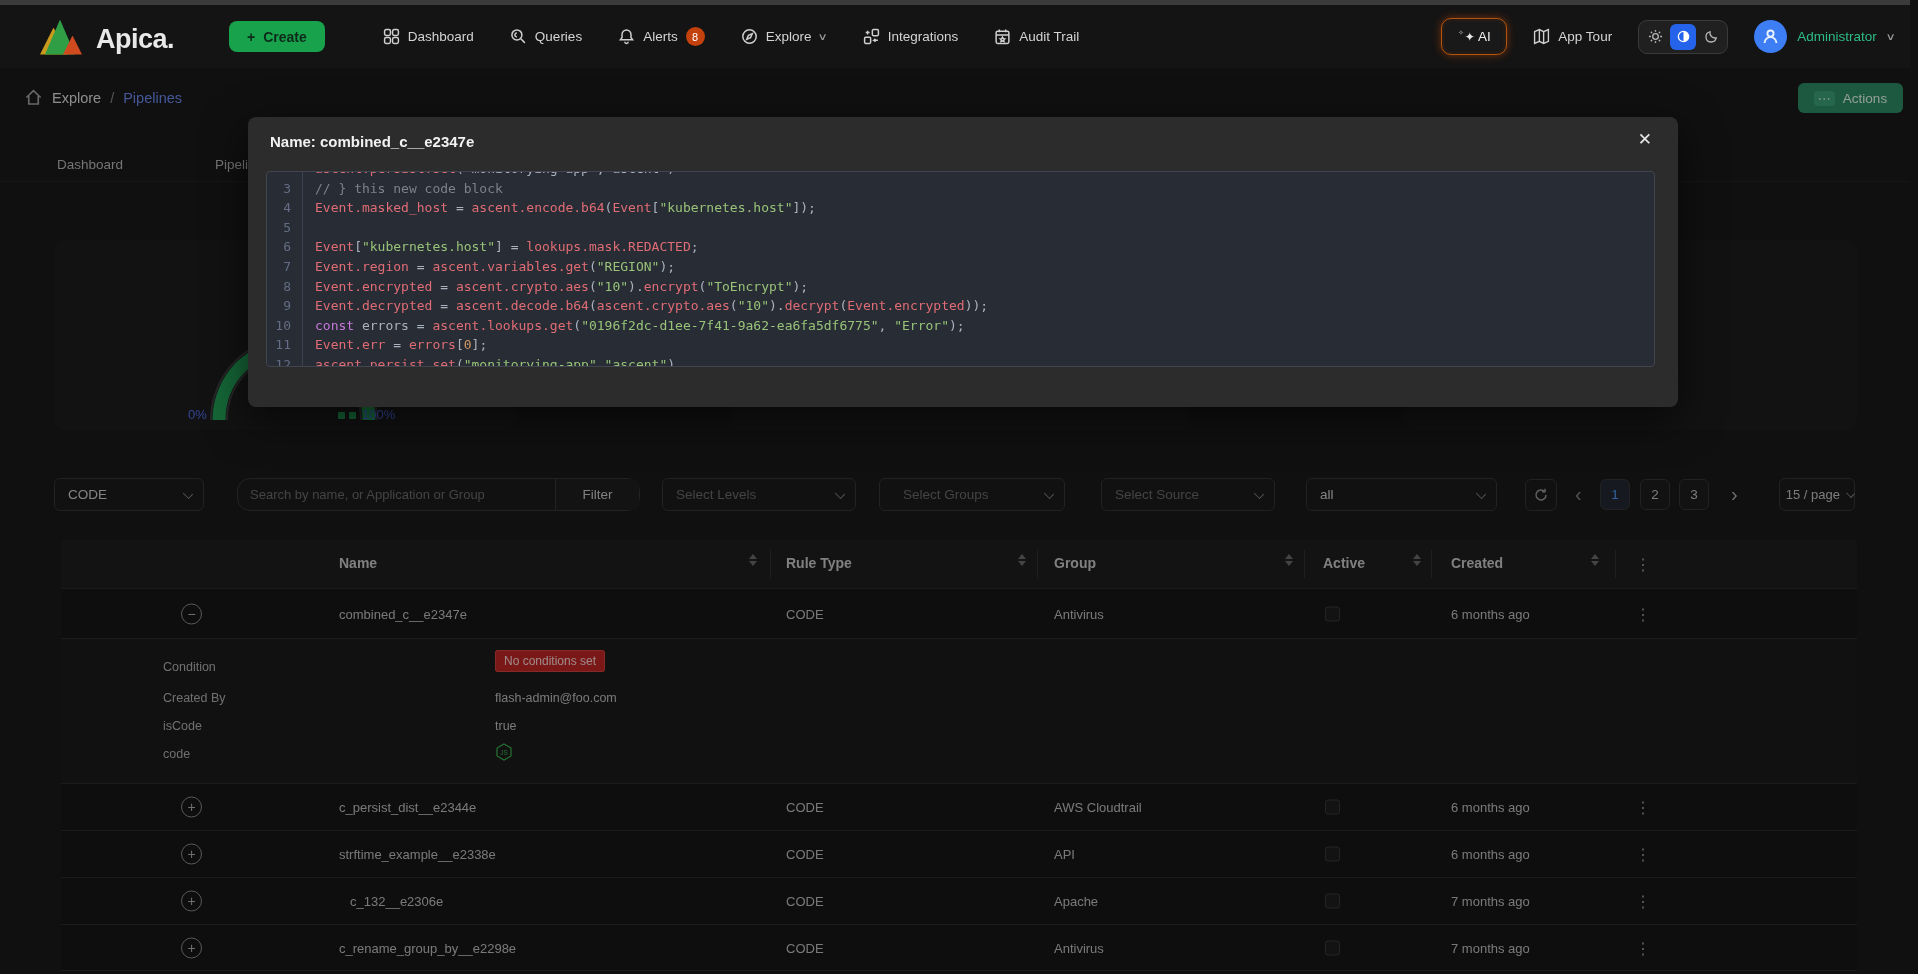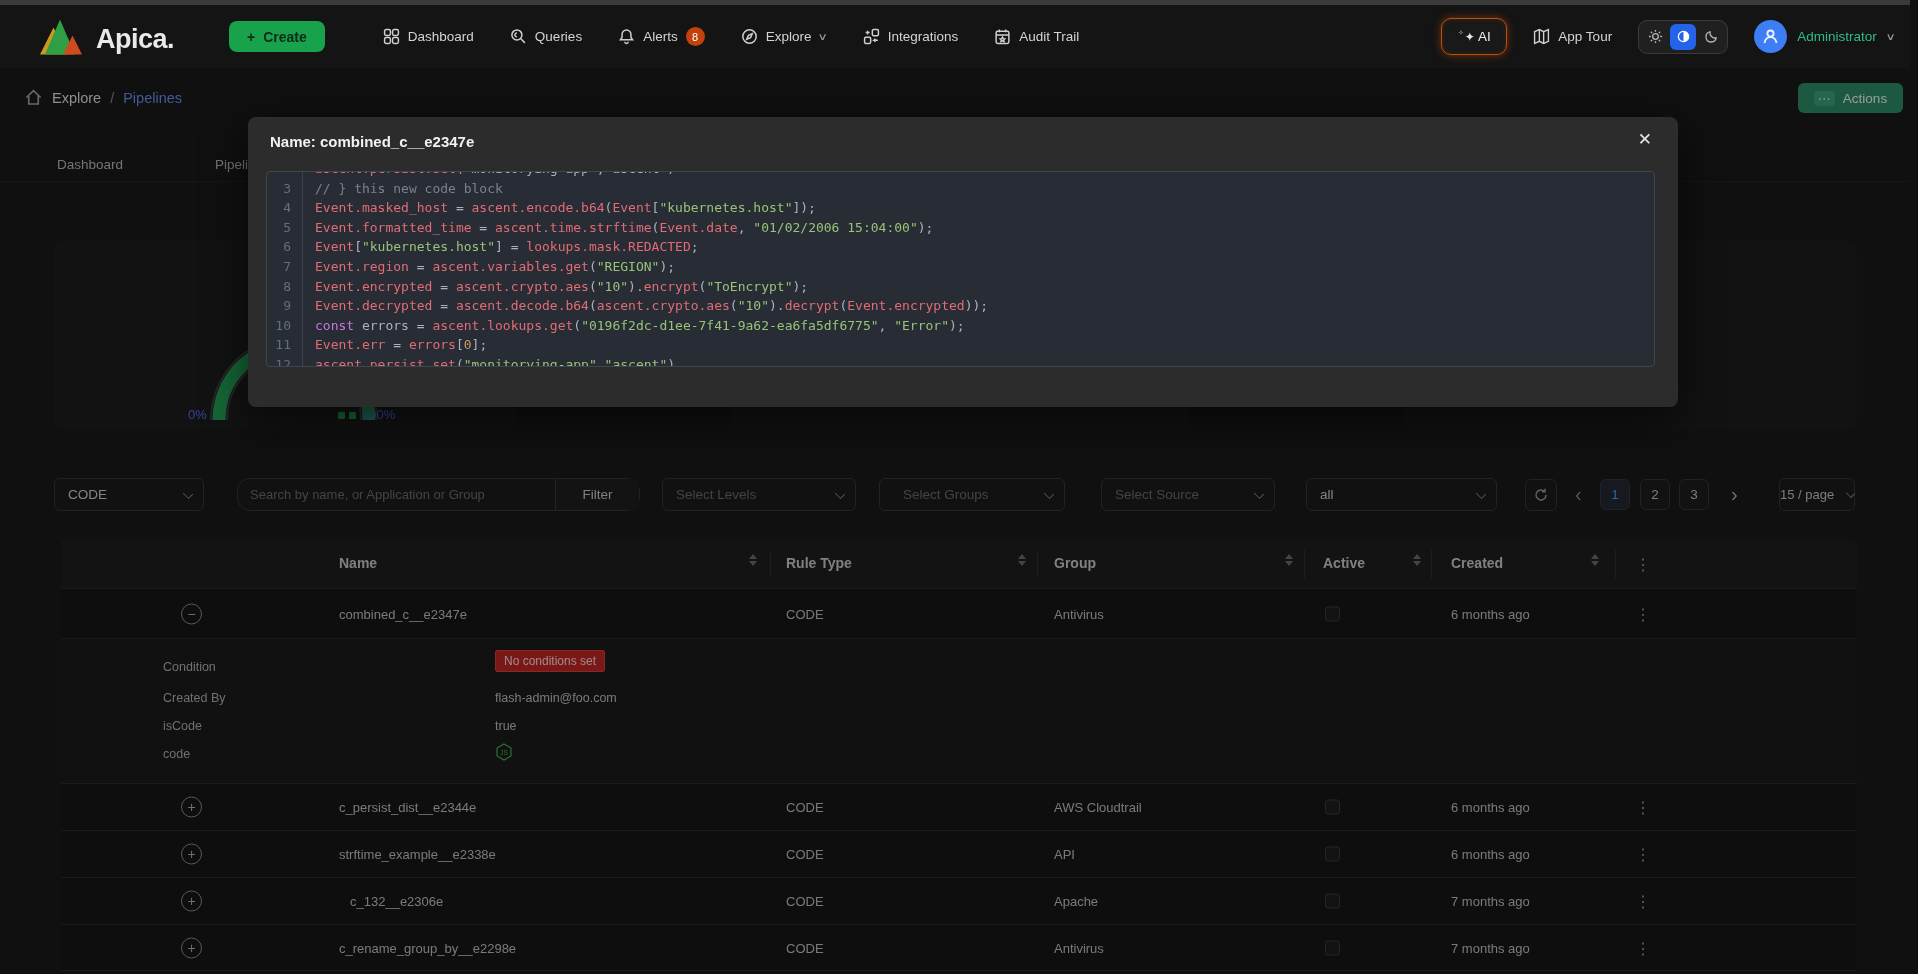--- a/index.html
+++ b/index.html
@@ -64,21 +64,21 @@
   .searchwrap input { flex:1; background:transparent; border:none; outline:none; color:#d6d6d6; font-size:13px; padding:0 12px; font-family:inherit; }
   .searchwrap input::placeholder { color:#6e6e6e; }
   .filter-btn { width:84px; border:none; border-left:1px solid #383838; background:#1f1f1f; color:#d0d0d0; font-size:13.5px; border-radius:0 6px 6px 0; cursor:pointer; font-family:inherit; }
   .iconbox { position:absolute; top:479px; width:32px; height:32px; border:1px solid #383838; border-radius:6px; background:#1c1c1c;
     display:flex; align-items:center; justify-content:center; color:#9a9a9a; cursor:pointer; }
   .pagechev { position:absolute; top:483px; color:#8a8a8a; font-size:20px; cursor:pointer; }
   .pagebox { position:absolute; top:479px; width:30px; height:31px; border:1px solid #383838; border-radius:6px; background:#1d1d1d;
     display:flex; align-items:center; justify-content:center; color:#c9c9c9; font-size:13.5px; cursor:pointer; }
   .pagebox.active { background:#242b35; color:#4d9ef7; }
   .pagesize { position:absolute; left:1779px; top:478px; width:76px; height:33px; border:1px solid #383838; border-radius:6px;
-    background:#1c1c1c; color:#c9c9c9; font-size:13px; display:flex; align-items:center; justify-content:space-between; gap:7px; cursor:pointer; }
+    background:#1c1c1c; color:#c9c9c9; font-size:13px; display:flex; align-items:center; justify-content:flex-end; gap:7px; cursor:pointer; }
   .pagesize .sc { width:7px; height:7px; border-right:1.3px solid #8a8a8a; border-bottom:1.3px solid #8a8a8a; transform:rotate(45deg) scale(1,.8); margin-top:-3px; }
 
   
   .rules-table { position:absolute; left:61px; top:540px; width:1796px; }
   .t-head { position:relative; height:48px; background:#202020; border-radius:4px 4px 0 0; }
   .t-hcell { position:absolute; top:15px; font-size:14px; font-weight:bold; color:#cfcfcf; }
   .sortbox { position:absolute; top:14px; display:flex; flex-direction:column; gap:2px; cursor:pointer; }
   .sortbox i { width:0; height:0; border-left:4px solid transparent; border-right:4px solid transparent; display:block; }
   .sortbox .up { border-bottom:5px solid #6f6f6f; } .sortbox .dn { border-top:5px solid #6f6f6f; }
   .hsep { position:absolute; top:10px; width:1px; height:28px; background:#333; }
@@ -401,21 +401,21 @@
   </div>
 
   <div class="overlay"></div>
   <div class="modal">
     <div class="modal-title">Name: combined_c__e2347e</div>
     <button class="modal-close">✕</button>
     <div class="codeblock">
         <div class="code-line"><span class="ln"></span><span class="ct"><span class="tk-p">ascent.persist.set</span><span class="tk-o">("monitorying-app","ascent")</span></span></div>
         <div class="code-line"><span class="ln">3</span><span class="ct"><span class="tk-c">// } this new code block</span></span></div>
         <div class="code-line"><span class="ln">4</span><span class="ct"><span class="tk-p">Event.masked_host</span><span class="tk-o"> = </span><span class="tk-p">ascent.encode.b64</span><span class="tk-o">(</span><span class="tk-p">Event</span><span class="tk-o">[</span><span class="tk-s">"kubernetes.host"</span><span class="tk-o">]);</span></span></div>
-        <div class="code-line"><span class="ln">5</span><span class="ct"><span class="tk-p">Event.formatted_time</span><span class="tk-o"> = </span><span class="tk-p">ascent.time.strftime</span><span class="tk-o">(</span><span class="tk-p">Event.date</span><span class="tk-o">, </span><span class="tk-s">"01/02/2006 15:04:00"</span><span class="tk-o">);</span></span></div>
+        <div class="code-line"><span class="ln">5</span></div>
         <div class="code-line"><span class="ln">6</span><span class="ct"><span class="tk-p">Event</span><span class="tk-o">[</span><span class="tk-s">"kubernetes.host"</span><span class="tk-o">] = </span><span class="tk-p">lookups.mask.REDACTED</span><span class="tk-o">;</span></span></div>
         <div class="code-line"><span class="ln">7</span><span class="ct"><span class="tk-p">Event.region</span><span class="tk-o"> = </span><span class="tk-p">ascent.variables.get</span><span class="tk-o">(</span><span class="tk-s">"REGION"</span><span class="tk-o">);</span></span></div>
         <div class="code-line"><span class="ln">8</span><span class="ct"><span class="tk-p">Event.encrypted</span><span class="tk-o"> = </span><span class="tk-p">ascent.crypto.aes</span><span class="tk-o">(</span><span class="tk-s">"10"</span><span class="tk-o">).</span><span class="tk-p">encrypt</span><span class="tk-o">(</span><span class="tk-s">"ToEncrypt"</span><span class="tk-o">);</span></span></div>
         <div class="code-line"><span class="ln">9</span><span class="ct"><span class="tk-p">Event.decrypted</span><span class="tk-o"> = </span><span class="tk-p">ascent.decode.b64</span><span class="tk-o">(</span><span class="tk-p">ascent.crypto.aes</span><span class="tk-o">(</span><span class="tk-s">"10"</span><span class="tk-o">).</span><span class="tk-p">decrypt</span><span class="tk-o">(</span><span class="tk-p">Event.encrypted</span><span class="tk-o">));</span></span></div>
         <div class="code-line"><span class="ln">10</span><span class="ct"><span class="tk-k">const</span><span class="tk-o"> errors = </span><span class="tk-p">ascent.lookups.get</span><span class="tk-o">(</span><span class="tk-s">"0196f2dc-d1ee-7f41-9a62-ea6fa5df6775"</span><span class="tk-o">, </span><span class="tk-s">"Error"</span><span class="tk-o">);</span></span></div>
         <div class="code-line"><span class="ln">11</span><span class="ct"><span class="tk-p">Event.err</span><span class="tk-o"> = </span><span class="tk-p">errors</span><span class="tk-o">[</span><span class="tk-n">0</span><span class="tk-o">];</span></span></div>
         <div class="code-line"><span class="ln">12</span><span class="ct"><span class="tk-p">ascent.persist.set</span><span class="tk-o">(</span><span class="tk-s">"monitorying-app"</span><span class="tk-o">,</span><span class="tk-s">"ascent"</span><span class="tk-o">)</span></span></div>
       </div>
   </div>
 

